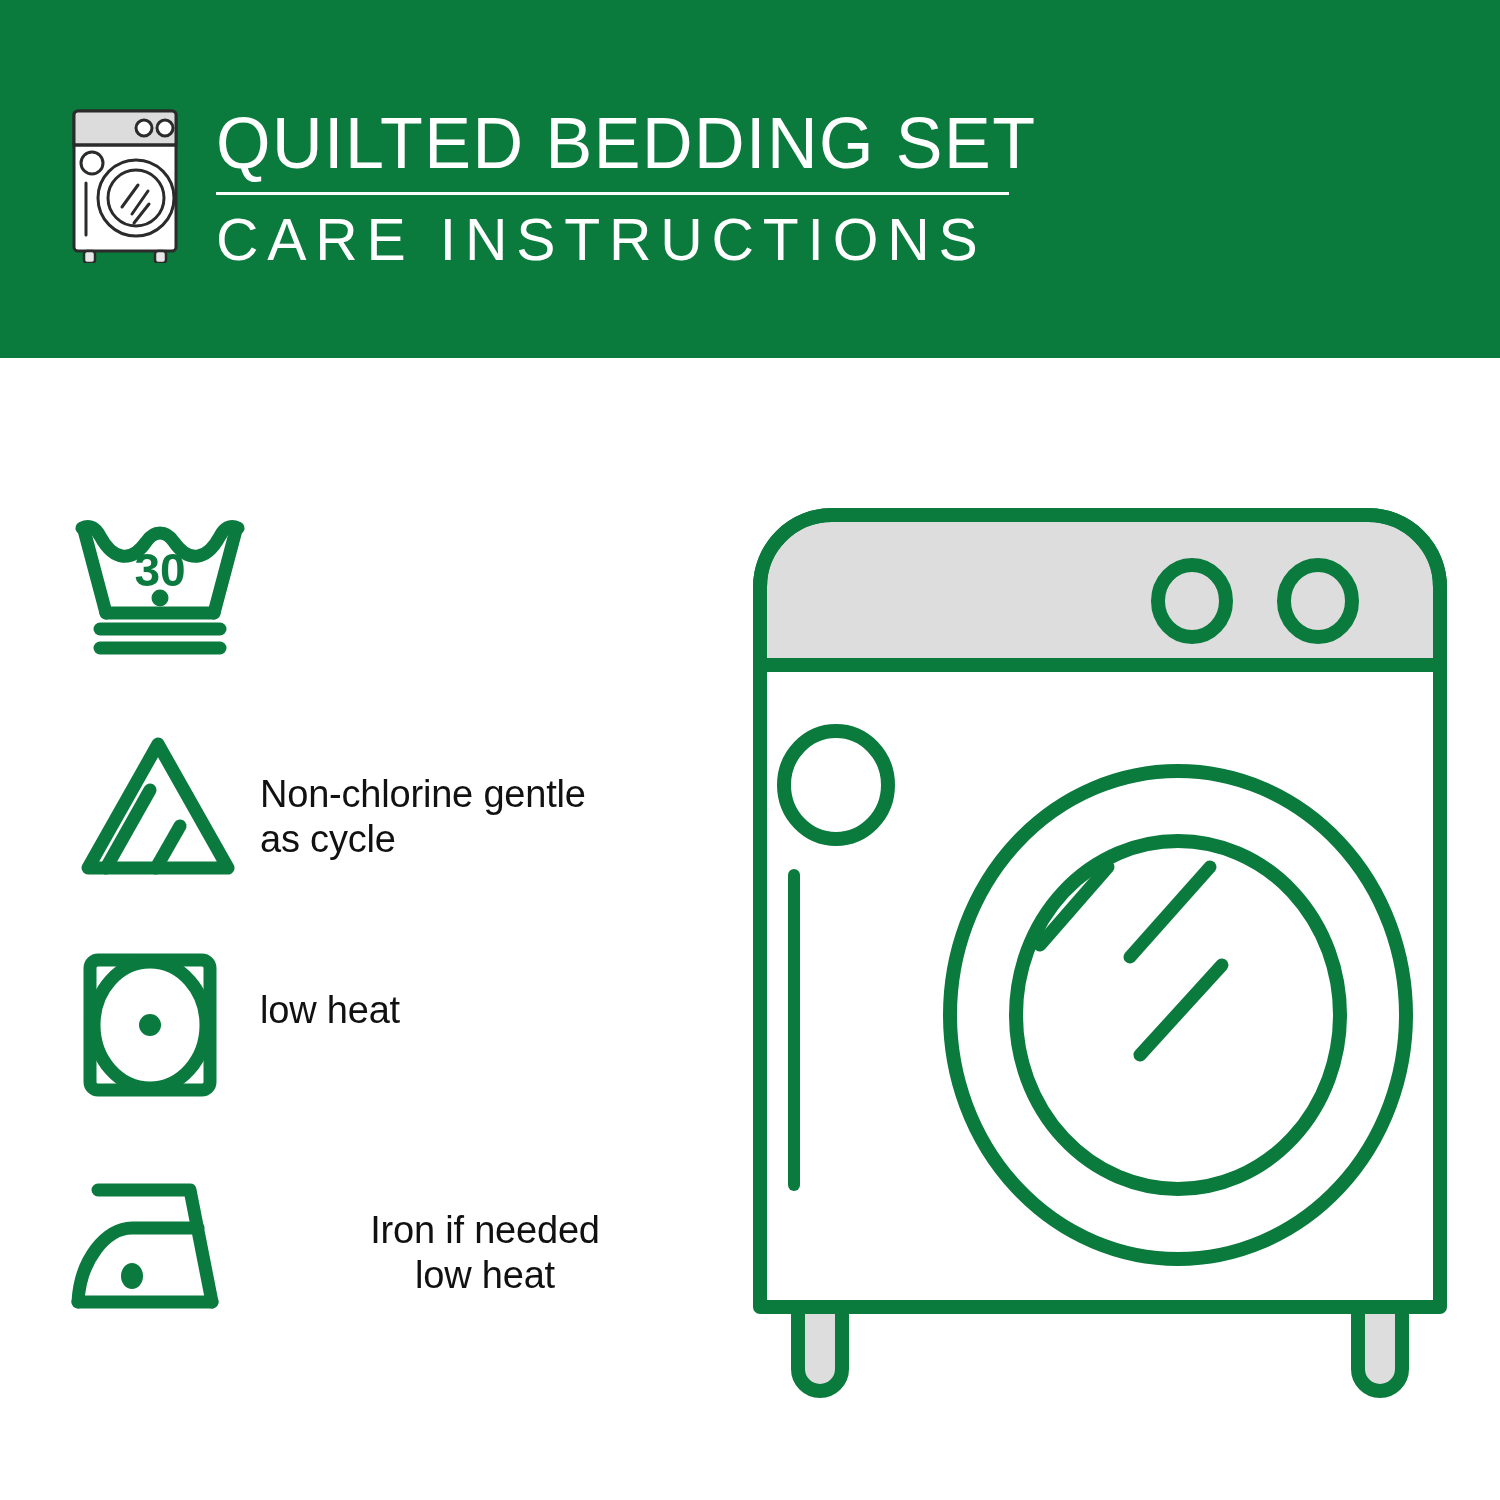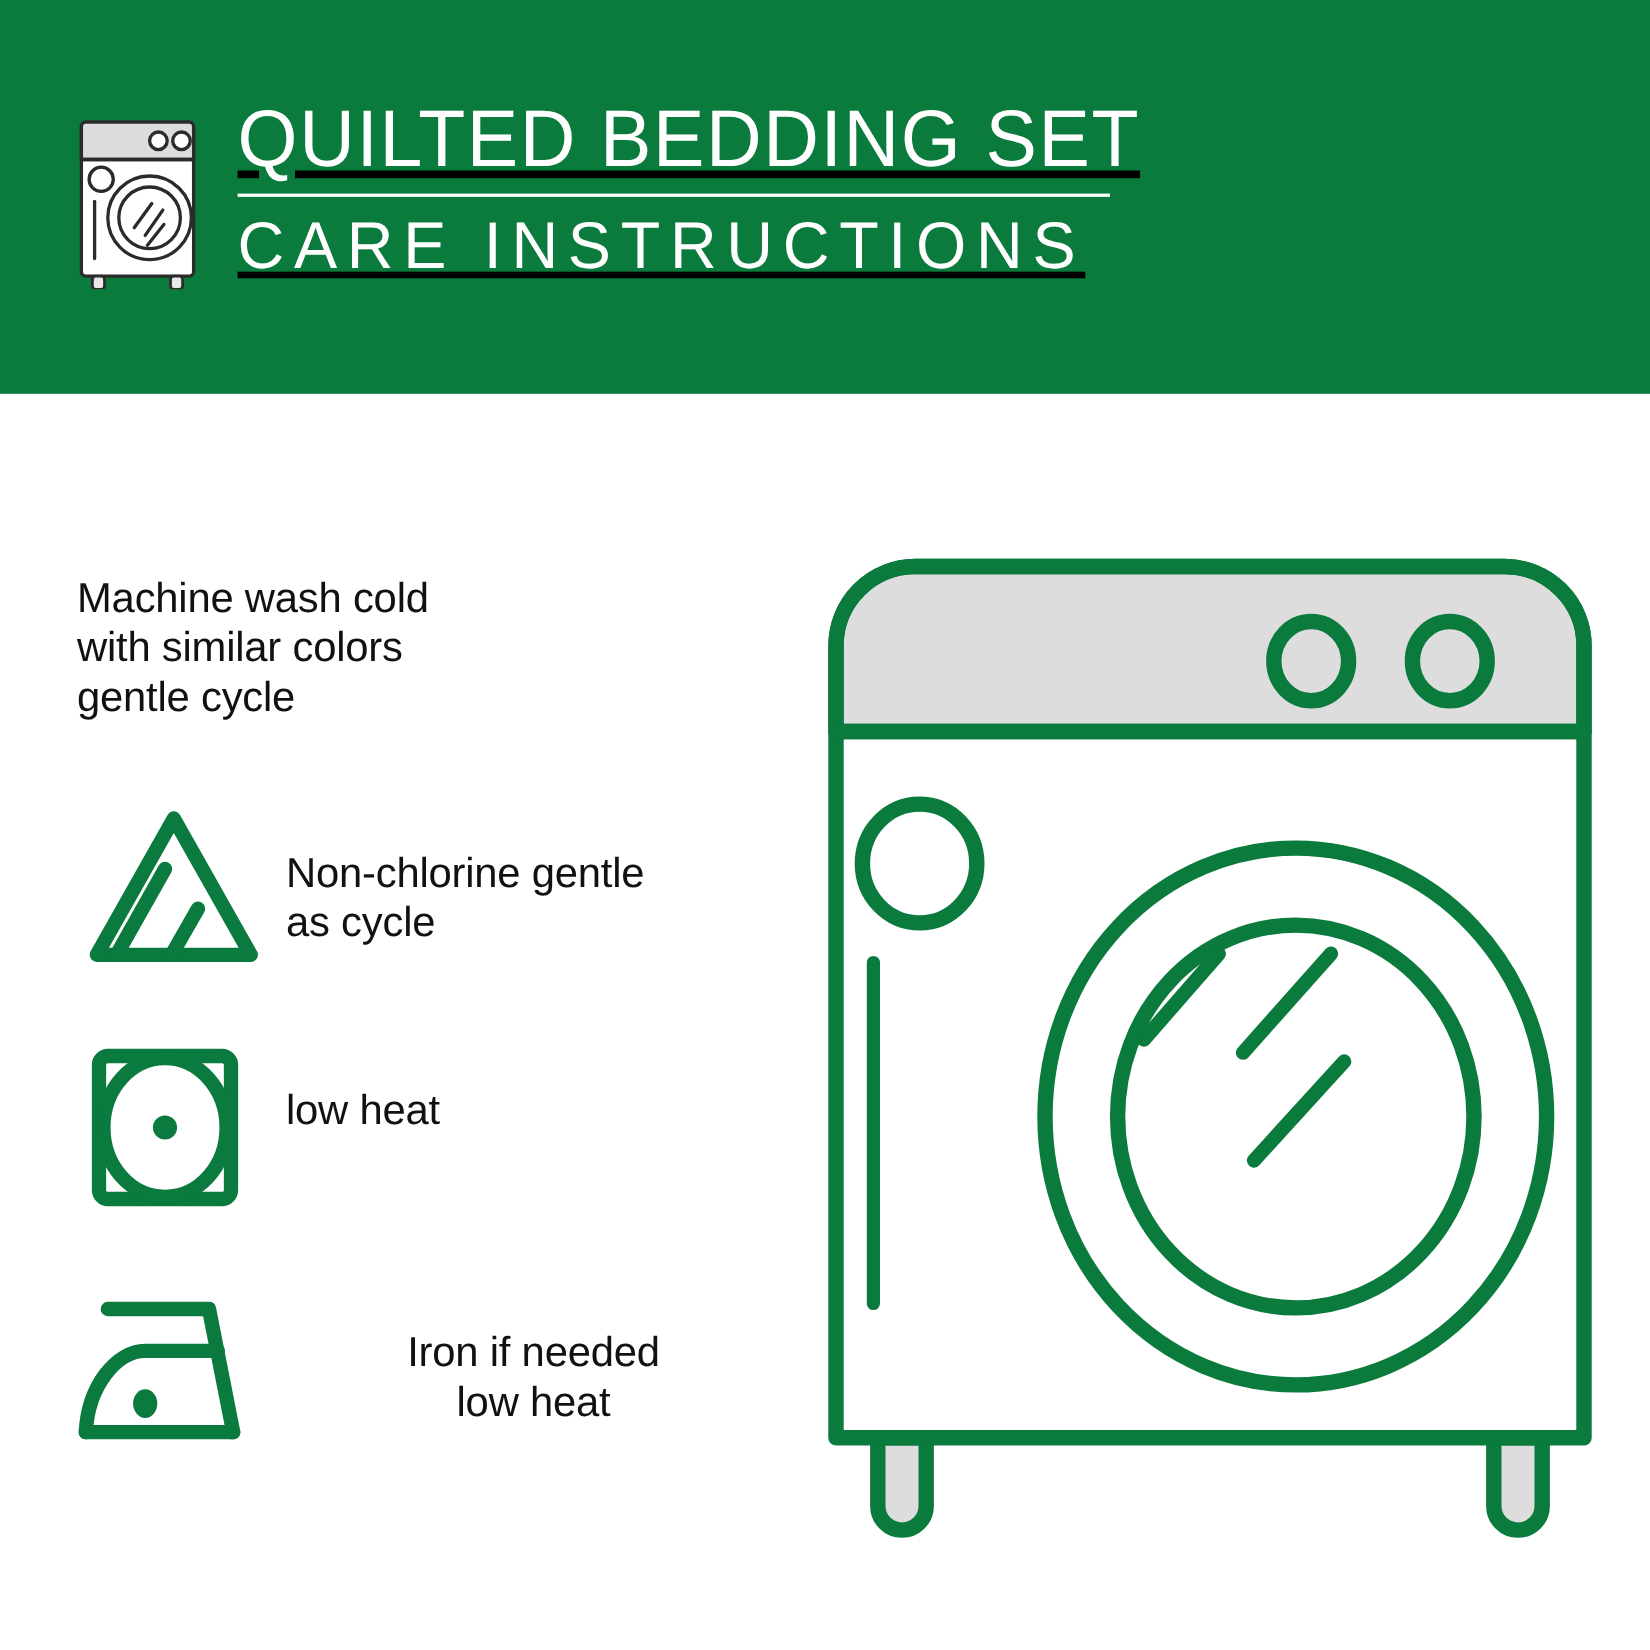--- a/index.html
+++ b/index.html
@@ -27,23 +27,22 @@
   #header-logo {
     position: absolute;
     left: 60px;
     top: 103px;
     width: 130px;
     height: 160px;
   }
   #header-text-block {
     position: absolute;
     left: 216px;
-    top: 84px;
+    top: 100px;
     width: 800px;
-    text-decoration: underline;
   }
   #header-title {
     font-family: "Liberation Sans", sans-serif;
     font-size: 73px;
     font-weight: 300;
     line-height: 86px;
     color: #ffffff;
     letter-spacing: 1.5px;
     white-space: nowrap;
     transform: scaleX(0.96);
@@ -151,24 +150,37 @@
     <div id="header-title">QUILTED BEDDING SET</div>
     <div id="header-divider"></div>
     <div id="header-subtitle">CARE INSTRUCTIONS</div>
   </div>
 
 </div>
 
 <div id="care-list">
 
   <div class="care-item item-wash">
-    <div class="care-text">
-      <span class="line">Machine wash cold</span>
-      <span class="line">with similar colors</span>
-      <span class="line">gentle cycle</span>
+    <div class="care-symbol">
+      <svg viewBox="0 0 180 150" width="180" height="150" aria-hidden="true">
+        <g fill="none" stroke="#0b7a3f" stroke-width="13" stroke-linecap="round" stroke-linejoin="round">
+
+          <path d="M12 18 C 20 14 26 18 30 26 C 44 52 62 52 76 32 C 84 20 96 20 104 32 C 118 52 136 52 150 26 C 154 18 160 14 168 18"></path>
+          <path d="M14 20 L 36 103"></path>
+          <path d="M166 20 L 144 103"></path>
+          <path d="M36 103 L 144 103"></path>
+
+          <path d="M30 119 L 150 119"></path>
+          <path d="M30 138 L 150 138"></path>
+        </g>
+
+        <text x="90" y="76" font-family="Liberation Sans, sans-serif" font-size="46" font-weight="bold" fill="#0b7a3f" text-anchor="middle">30</text>
+
+        <circle cx="90" cy="88" r="8.5" fill="#0b7a3f"></circle>
+      </svg>
     </div>
   </div>
 
   <div class="care-item item-bleach">
     <div class="care-symbol">
       <svg viewBox="0 0 180 150" width="180" height="150" aria-hidden="true">
         <g fill="none" stroke="#0b7a3f" stroke-width="13" stroke-linecap="round" stroke-linejoin="round">
 
           <path d="M88 14 L 158 138 L 18 138 Z"></path>
 

